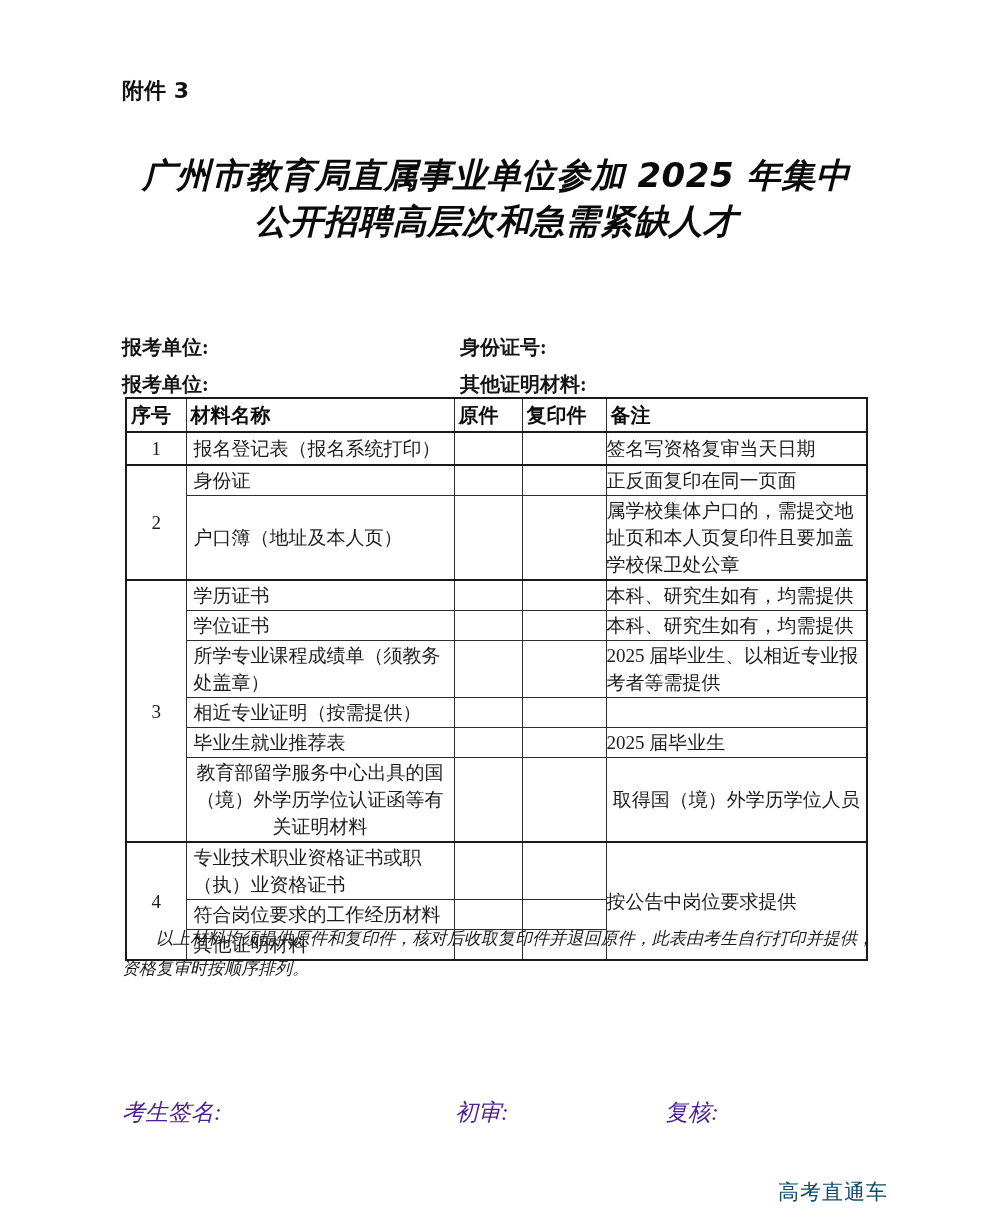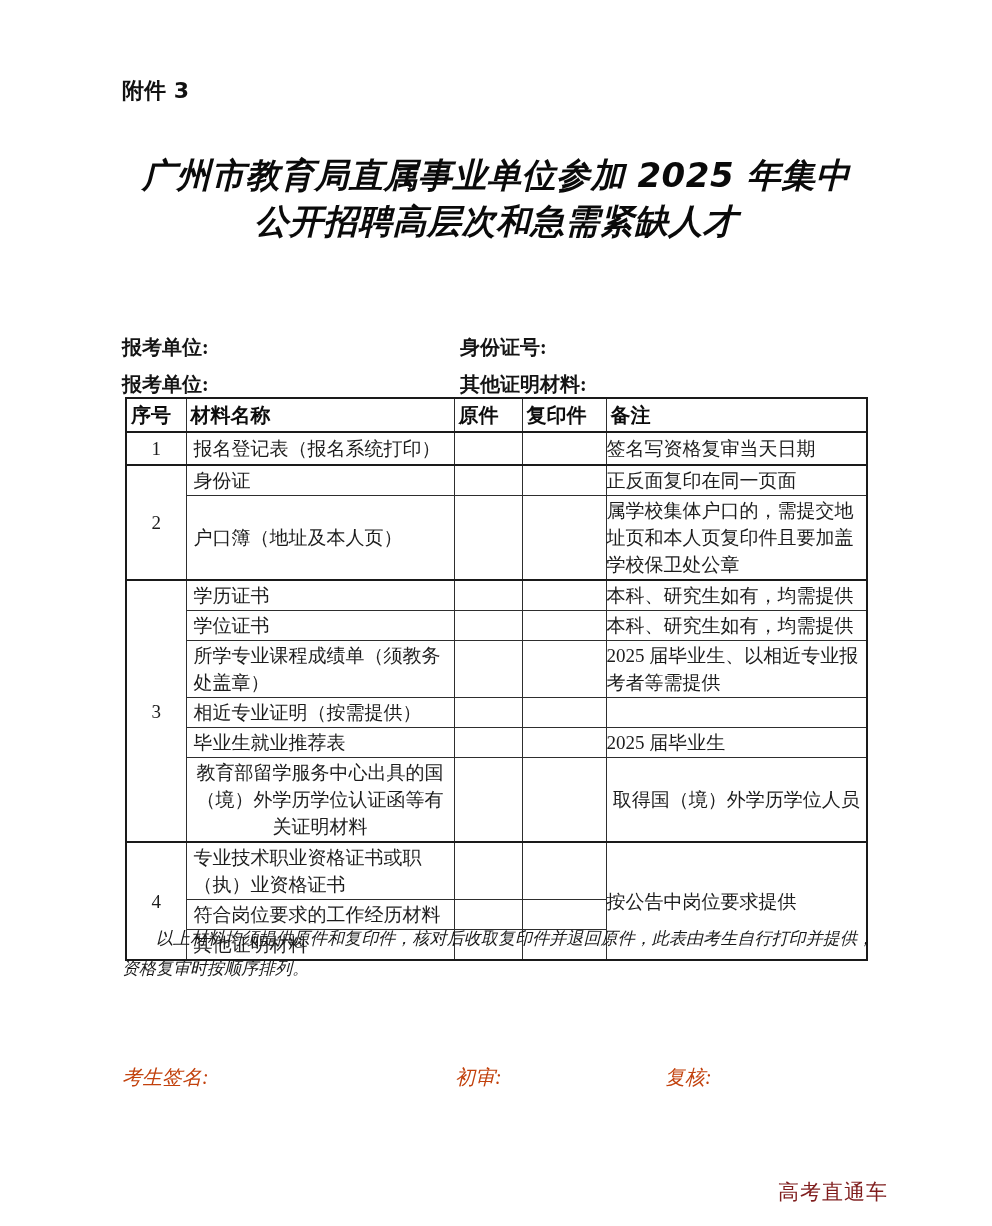--- a/index.html
+++ b/index.html
@@ -63,33 +63,33 @@
 
   .notes{
     position:absolute;left:122px;top:924px;width:752px;
     font-size:17px;line-height:29.5px;
     text-align:justify;
     font-style:italic;
     color:#181818;
   }
   .notes p{margin:0;text-indent:2em;}
 
-  .sig-row{position:absolute;left:122px;width:760px;height:30px;font-size:20px;font-style:italic;color:#c2410c;}
+  .sig-row{position:absolute;left:122px;width:760px;height:30px;font-size:23px;font-style:italic;color:#4c1d95;margin-top:33px;}
   .sig-row1{top:1064px;}
   .sig-row2{top:1120px;}
   .sig-item{position:absolute;top:0;white-space:nowrap;}
   .sig-a{left:0;}
   .sig-b{left:333px;}
   .sig-c{left:543px;}
   .sig-date{left:543px;font-style:normal;}
 
   .watermark{
     position:absolute;right:28px;top:1178px;
     font-family:"DejaVu Sans","Liberation Sans",sans-serif;
-    font-size:21px;color:#7f1d1d;letter-spacing:1px;
+    font-size:21px;color:#0c4a6e;letter-spacing:1px;
   }
 </style>
 </head>
 <body>
 
 <div class="page">
 
   <div class="attachment">附件 3</div>
 
   <div class="doc-title">

